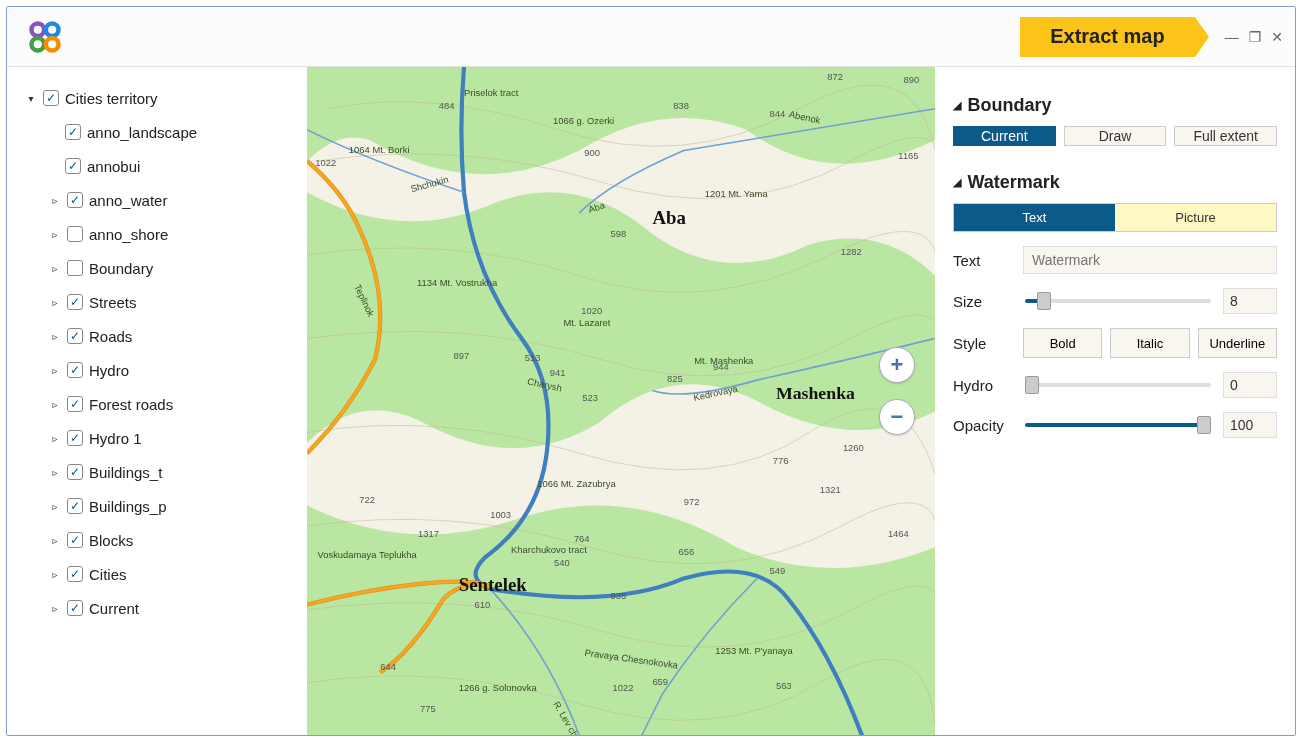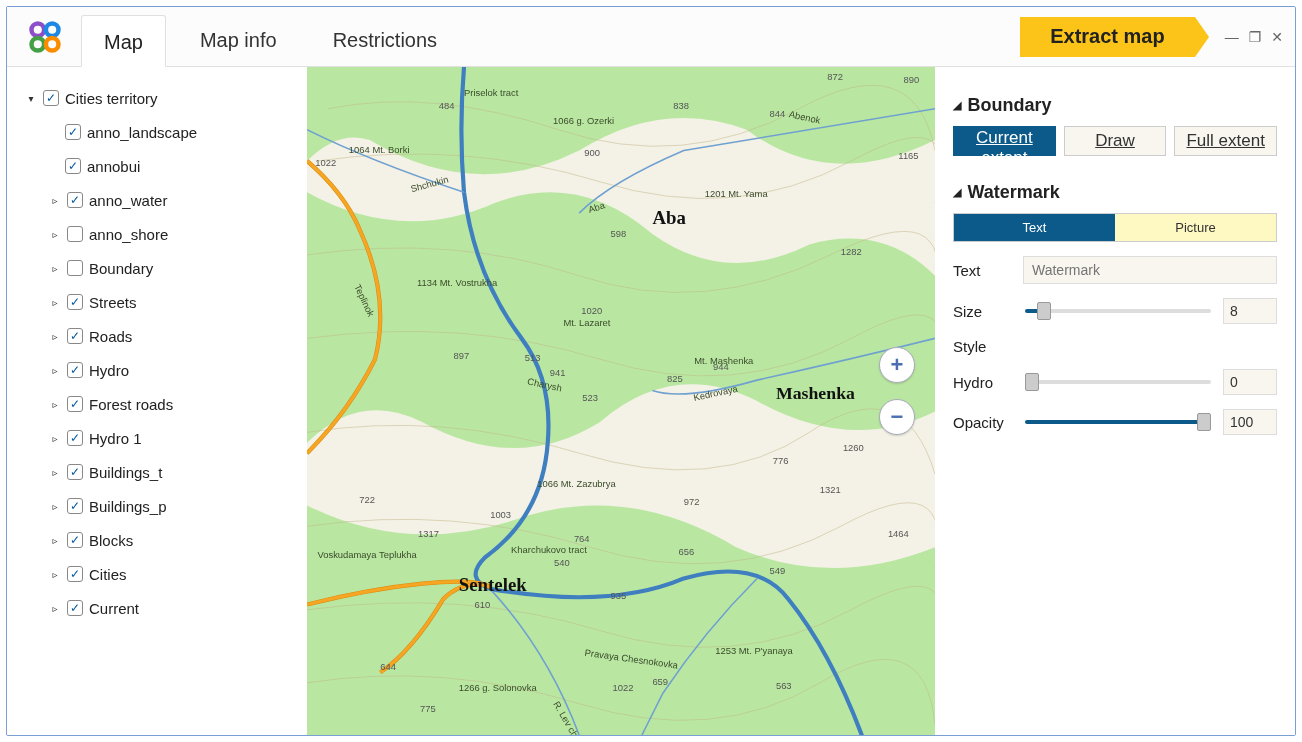--- a/index.html
+++ b/index.html
@@ -27,21 +27,21 @@
   .cb { width: 16px; height: 16px; border: 1px solid #888; border-radius: 3px; display: flex; align-items: center; justify-content: center; font-size: 12px; color: #0a5aa0; flex-shrink:0; }
   .tree-label { font-size: 15px; color: #222; }
   .map-area { flex: 1; position: relative; background: #eef5e9; overflow:hidden; }
   .map-svg { width:100%; height:100%; display:block;}
   .map-controls { position: absolute; right: 20px; top: 280px; display: flex; flex-direction: column; gap: 16px; }
   .map-btn { width: 36px; height: 36px; border-radius: 50%; background: #fff; border: 1px solid #aab; box-shadow: 0 1px 2px rgba(0,0,0,.15); display:flex;align-items:center;justify-content:center;font-size:22px;font-weight:bold;color:#4b6fb0;cursor:pointer;}
   .rightpanel { width: 360px; padding: 18px 18px 10px 18px; overflow-y:auto; }
   .section-title { display:flex; align-items:center; gap:6px; font-size: 18px; font-weight: 600; color:#222; margin: 10px 0; }
   .section-title .tri{font-size:11px;}
   .seg { display: flex; gap: 8px; }
-  .seg-btn { flex:1; height: 30px; border:1px solid #ccc; background:#f8f6ee; color:#333; cursor:pointer; font-size:17px;text-decoration:underline; }
+  .seg-btn { flex:1; height: 20px; border:1px solid #ccc; background:#f8f6ee; color:#333; cursor:pointer; font-size:14px; }
   .seg-btn.active { background:#0c5a89; color:#fff; border-color:#0c5a89; }
   .seg-tabs { display:flex; border:1px solid #ccc; margin-top:4px;}
   .seg-tab { flex:1; text-align:center; padding:6px 0; cursor:pointer; background:#fef9c3;}
   .seg-tab.active{background:#0c5a89;color:#fff;}
   .form-row { display:flex; align-items:center; gap:10px; margin:14px 0; }
   .form-row label { width:60px; font-size:15px; color:#222; }
   .text-input { flex:1; height:28px; border:1px solid #ddd; background:#f8f6ee; padding:0 8px; color:#888; font-size:14px;}
   .slider-row input[type=range]{flex:1;}
   .val-box { width:54px; height:26px; border:1px solid #ddd; background:#f8f6ee; text-align:left; padding:0 6px; line-height:24px; font-size:14px;}
   .style-group{display:flex;gap:8px;flex:1;}
@@ -63,25 +63,20 @@
 <body>
 
 <div class="window">
   <div class="topbar">
     <svg class="logo" viewBox="0 0 40 40">
       <circle cx="12" cy="12" r="7" fill="none" stroke="#8c4fc9" stroke-width="5"></circle>
       <circle cx="28" cy="12" r="7" fill="none" stroke="#1e88e5" stroke-width="5"></circle>
       <circle cx="12" cy="28" r="7" fill="none" stroke="#43a047" stroke-width="5"></circle>
       <circle cx="28" cy="28" r="7" fill="none" stroke="#fb8c00" stroke-width="5"></circle>
     </svg>
-    <div class="tabs">
-      <div class="tab active">Map</div>
-      <div class="tab">Map info</div>
-      <div class="tab">Restrictions</div>
-    </div>
     <div class="spacer"></div>
     <button class="extract-btn">Extract map</button>
     <div class="win-controls">
       <span>—</span>
       <span>❐</span>
       <span>✕</span>
     </div>
   </div>
 
   <div class="content">
@@ -299,20 +294,25 @@
       </div>
 
       <div class="form-row slider-row">
         <label>Size</label>
         <input type="range" min="1" max="100" value="8" style="--p: 8%;" class="filled">
         <div class="val-box">8</div>
       </div>
 
       <div class="form-row">
         <label>Style</label>
+        <div class="style-group">
+          <button class="style-btn">Bold</button>
+          <button class="style-btn">Italic</button>
+          <button class="style-btn">Underline</button>
+        </div>
       </div>
 
       <div class="form-row slider-row">
         <label>Hydro</label>
         <input type="range" min="0" max="360" value="0" style="">
         <div class="val-box">0</div>
       </div>
 
       <div class="form-row slider-row">
         <label>Opacity</label>

